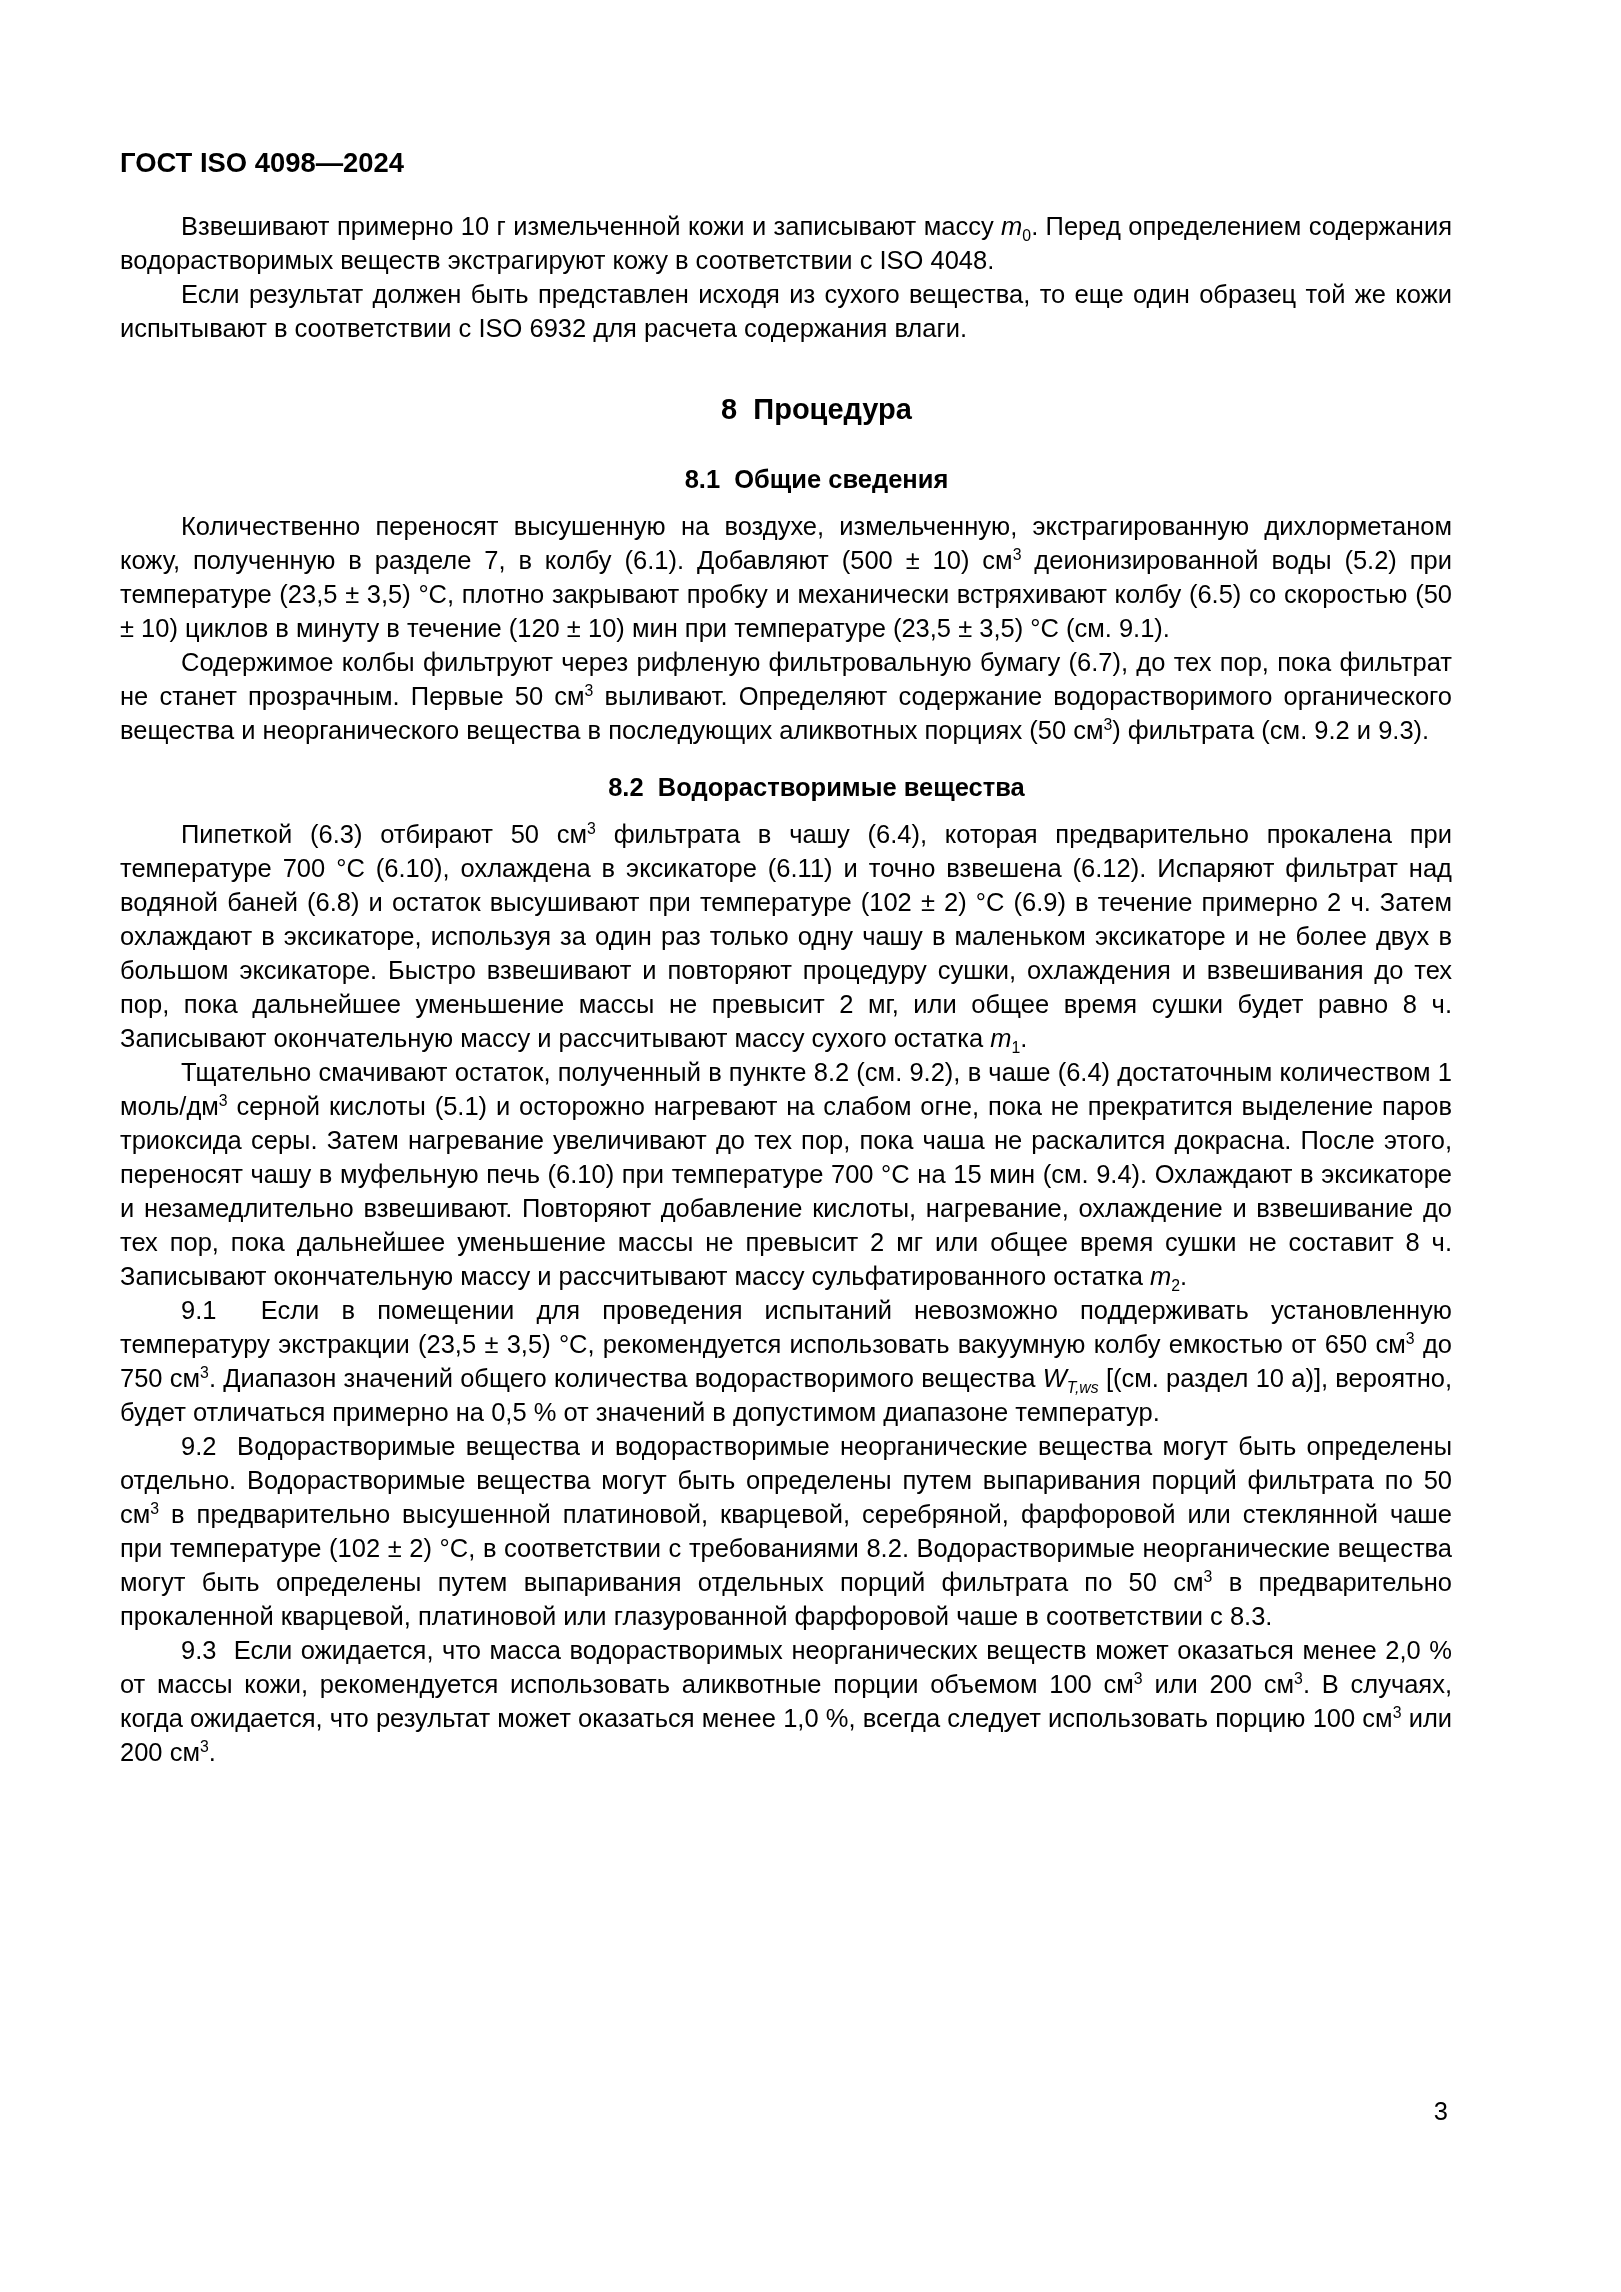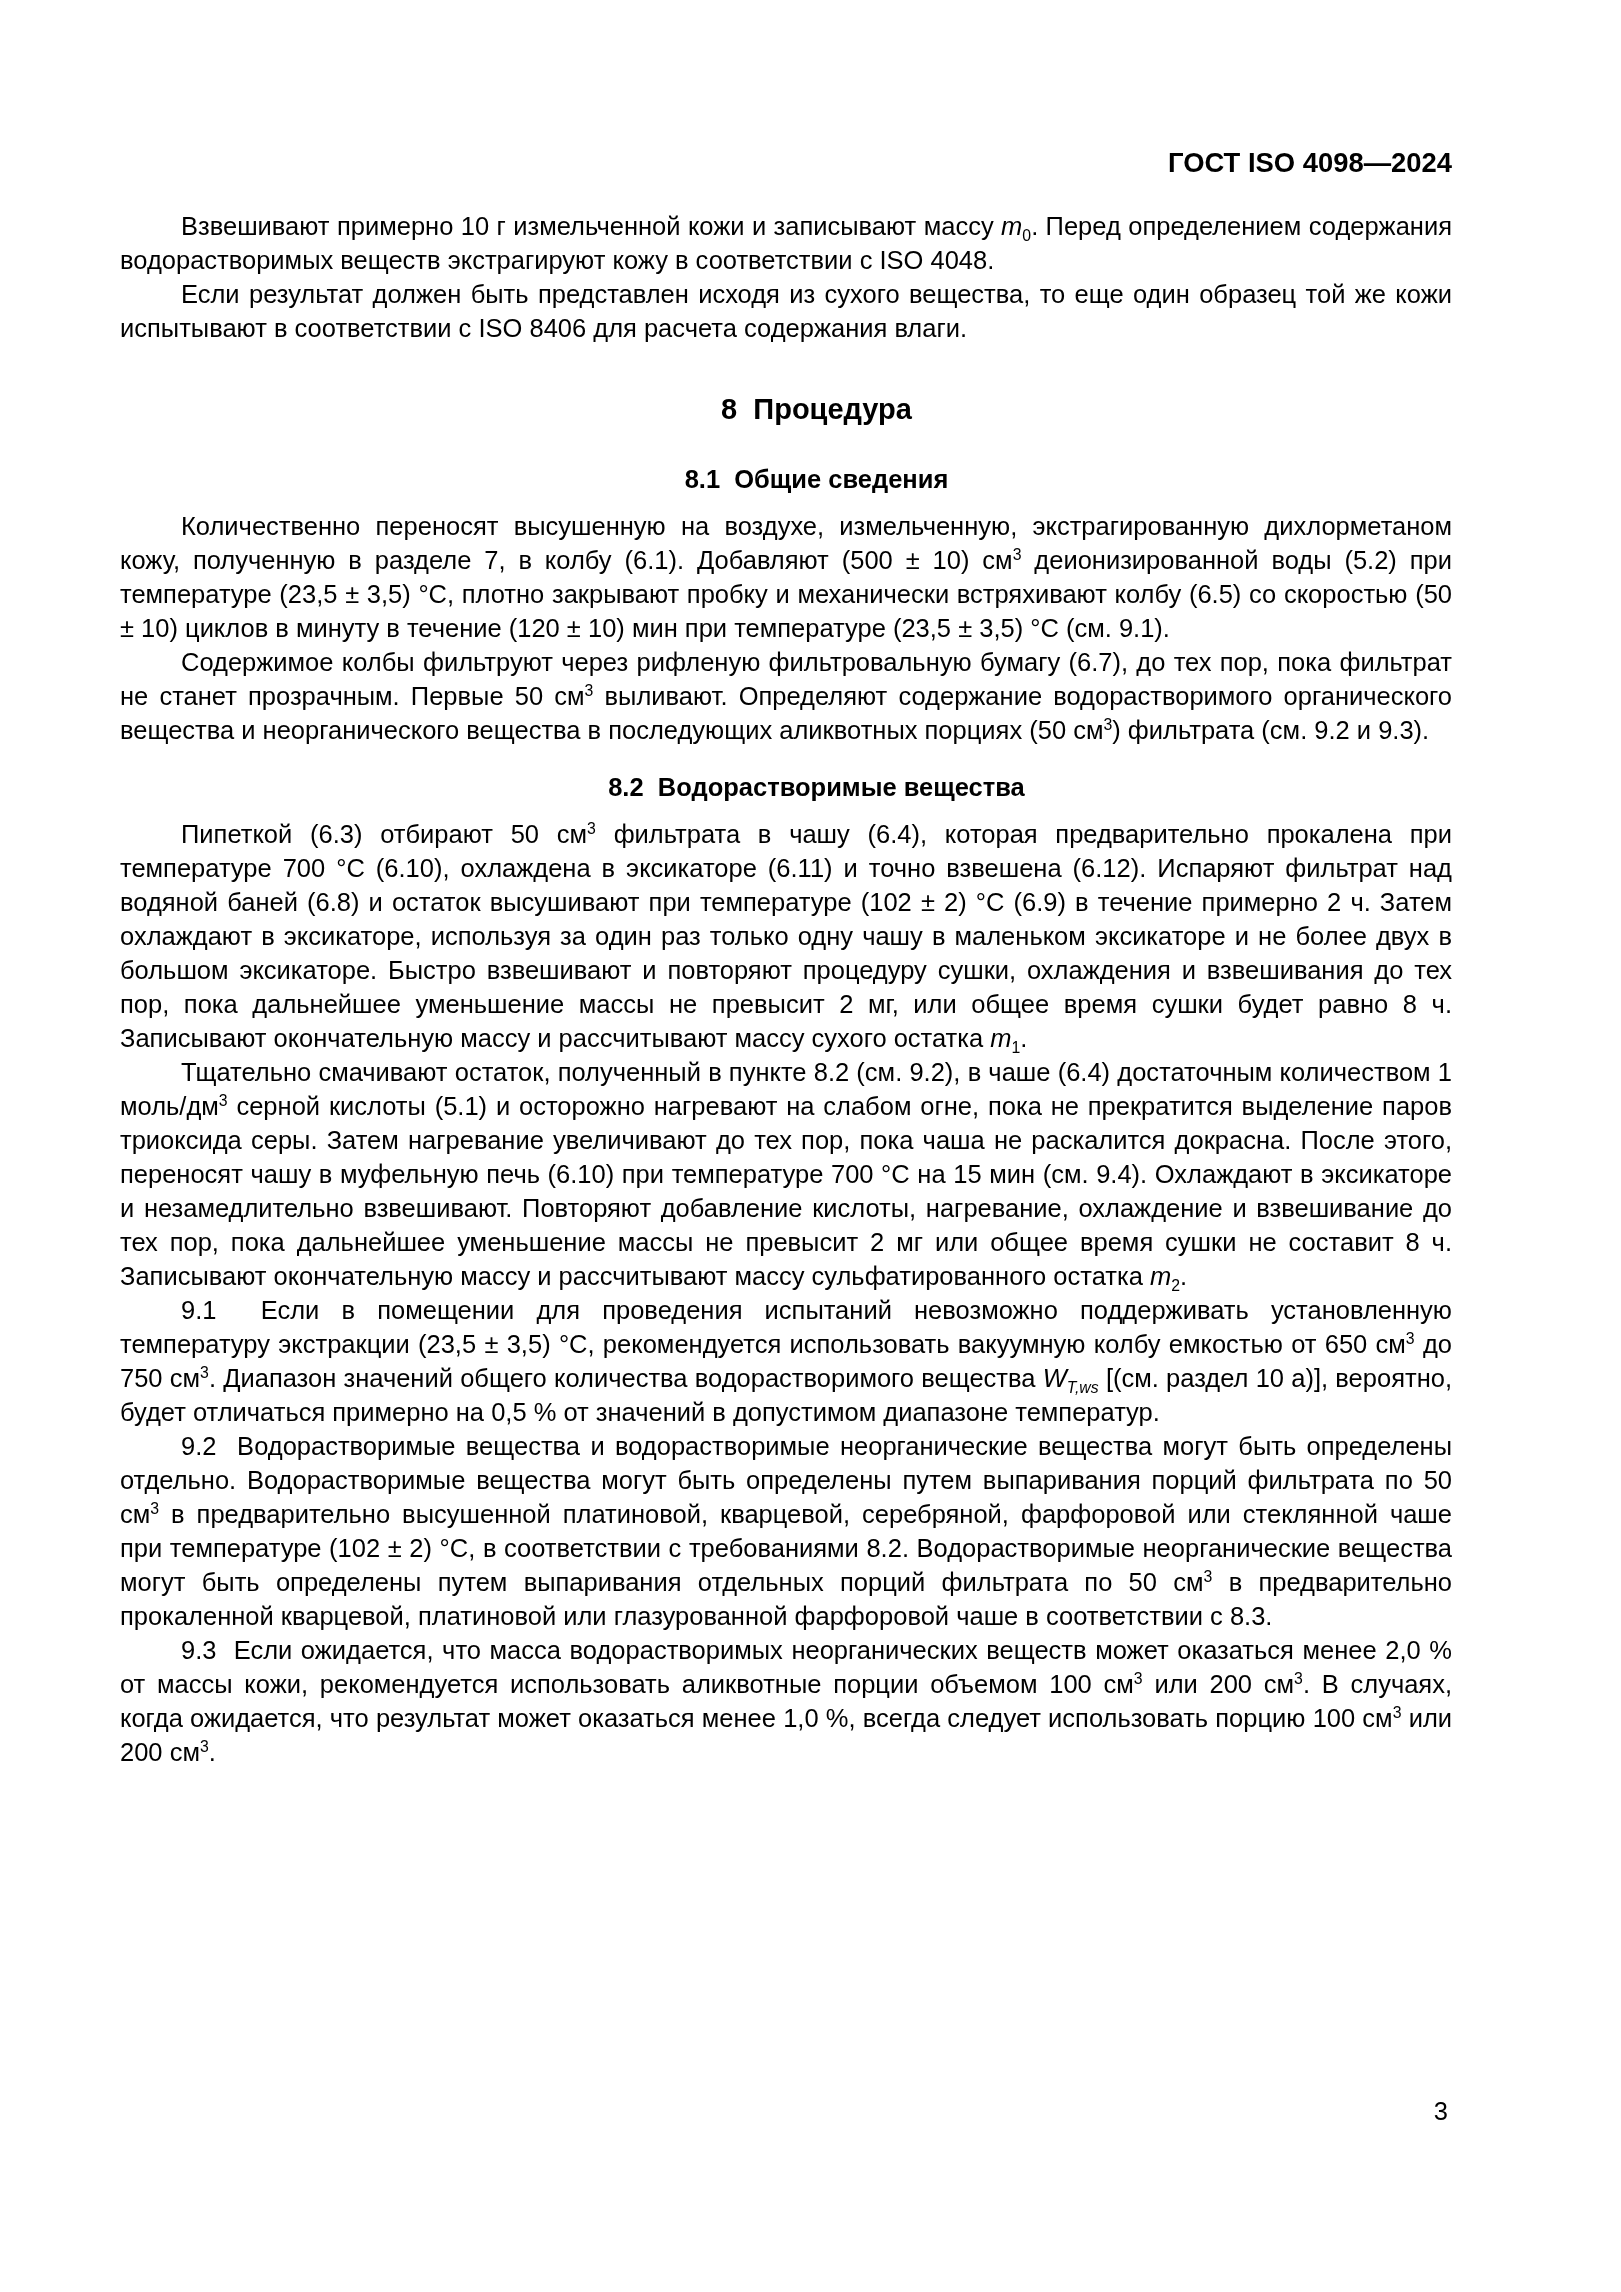--- a/index.html
+++ b/index.html
@@ -10,21 +10,20 @@
     font-family: "Liberation Sans", sans-serif;
     color: #000000;
     overflow: hidden;
   }
   .page {
     position: absolute;
     inset: 0;
     padding: 145px 169px 0 120px;
   }
   .doc-header {
-    text-align: right;
     font-size: 27.4px;
     font-weight: bold;
     line-height: 35px;
     margin-bottom: 29px;
   }
   .doc-body {
     font-size: 25.5px;
     line-height: 34px;
     text-align: justify;
   }
@@ -66,21 +65,21 @@
 <body>
 
 <div class="page">
 
   <div class="doc-header">
     <span>ГОСТ ISO 4098—2024</span>
   </div>
 
   <div class="doc-body">
     <p class="para">Взвешивают примерно 10 г измельченной кожи и записывают массу <i>m</i><sub>0</sub>. Перед определением содержания водорастворимых веществ экстрагируют кожу в соответствии с ISO 4048.</p>
-    <p class="para">Если результат должен быть представлен исходя из сухого вещества, то еще один образец той же кожи испытывают в соответствии с ISO 8406 для расчета содержания влаги.</p>
+    <p class="para">Если результат должен быть представлен исходя из сухого вещества, то еще один образец той же кожи испытывают в соответствии с ISO 6932 для расчета содержания влаги.</p>
 
     <h2 class="h-sec">8&nbsp;&nbsp;Процедура</h2>
 
     <h3 class="h-sub">8.1&nbsp;&nbsp;Общие сведения</h3>
     <p class="para">Количественно переносят высушенную на воздухе, измельченную, экстрагированную дихлорметаном кожу, полученную в разделе 7, в колбу (6.1). Добавляют (500 ± 10) см<sup>3</sup> деионизированной воды (5.2) при температуре (23,5 ± 3,5) °С, плотно закрывают пробку и механически встряхивают колбу (6.5) со скоростью (50 ± 10) циклов в минуту в течение (120 ± 10) мин при температуре (23,5 ± 3,5) °С (см. 9.1).</p>
     <p class="para">Содержимое колбы фильтруют через рифленую фильтровальную бумагу (6.7), до тех пор, пока фильтрат не станет прозрачным. Первые 50 см<sup>3</sup> выливают. Определяют содержание водорастворимого органического вещества и неорганического вещества в последующих аликвотных порциях (50 см<sup>3</sup>) фильтрата (см. 9.2 и 9.3).</p>
 
     <h3 class="h-sub">8.2&nbsp;&nbsp;Водорастворимые вещества</h3>
     <p class="para">Пипеткой (6.3) отбирают 50 см<sup>3</sup> фильтрата в чашу (6.4), которая предварительно прокалена при температуре 700 °С (6.10), охлаждена в эксикаторе (6.11) и точно взвешена (6.12). Испаряют фильтрат над водяной баней (6.8) и остаток высушивают при температуре (102 ± 2) °С (6.9) в течение примерно 2 ч. Затем охлаждают в эксикаторе, используя за один раз только одну чашу в маленьком эксикаторе и не более двух в большом эксикаторе. Быстро взвешивают и повторяют процедуру сушки, охлаждения и взвешивания до тех пор, пока дальнейшее уменьшение массы не превысит 2 мг, или общее время сушки будет равно 8 ч. Записывают окончательную массу и рассчитывают массу сухого остатка <i>m</i><sub>1</sub>.</p>
 

